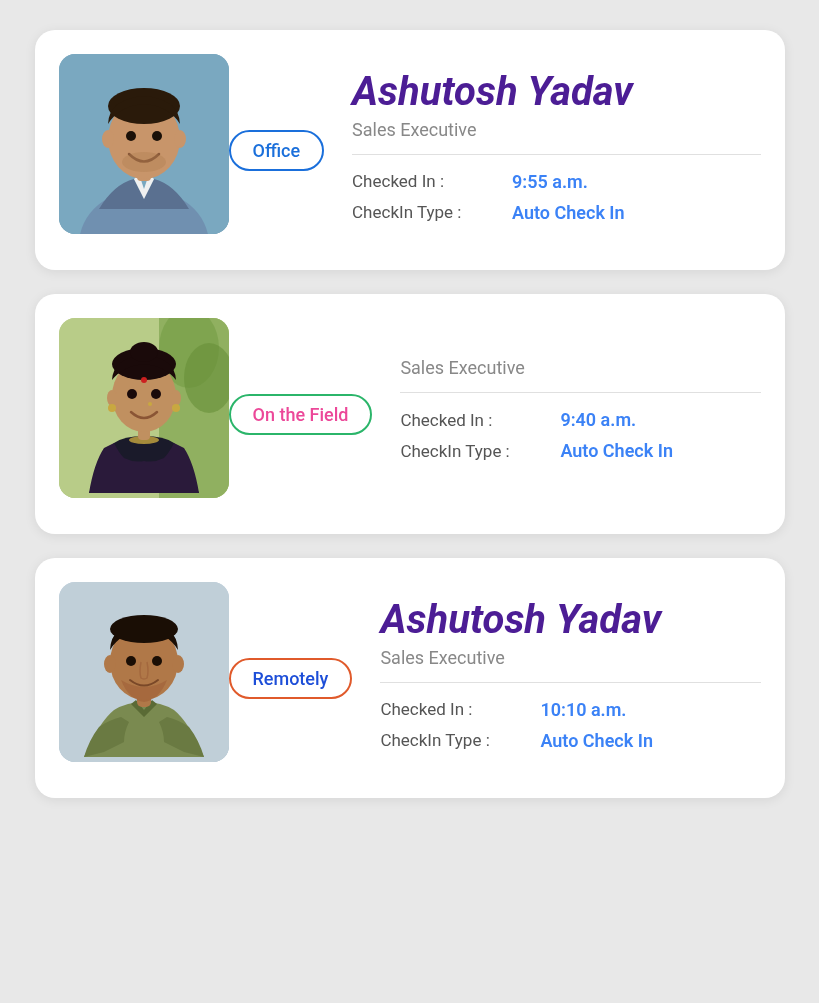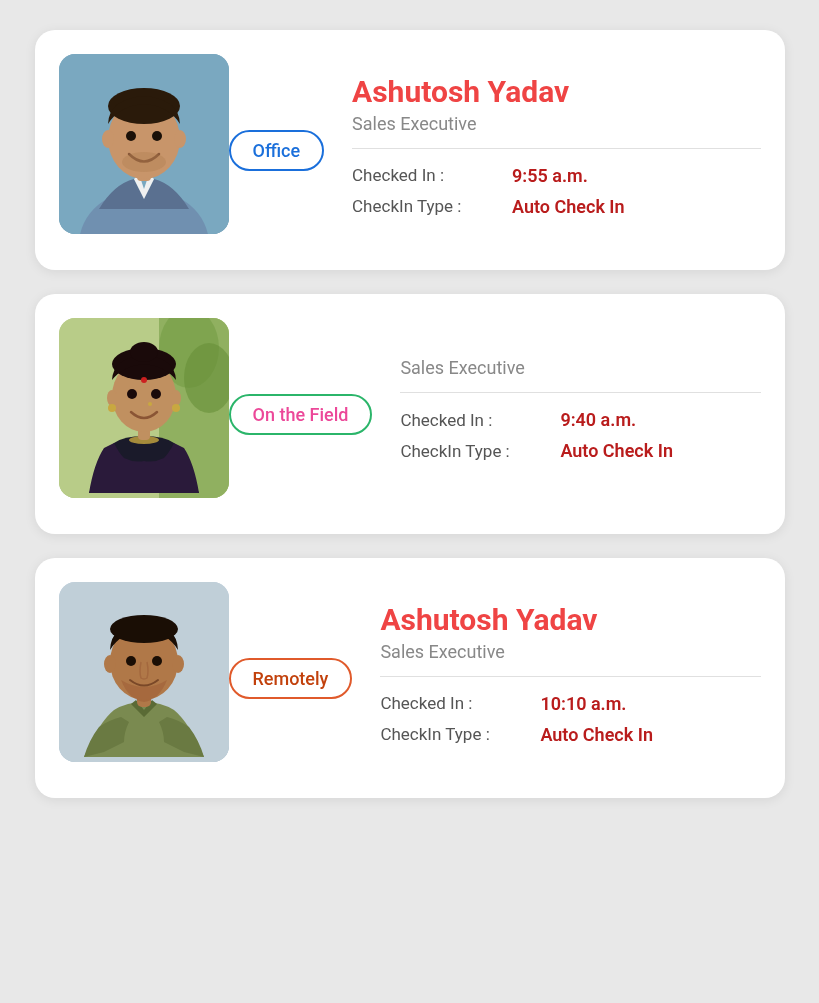--- a/index.html
+++ b/index.html
@@ -69,35 +69,36 @@
       color: #1a6fdb;
     }
 
     .badge-field {
       border-color: #2bb56a;
       color: #ec4899;
     }
 
     .badge-remote {
       border-color: #e05a2b;
-      color: #c2410c;
+      color: #1d4ed8;
     }
 
     .info-col {
       flex: 1;
       display: flex;
       flex-direction: column;
       justify-content: center;
     }
 
     .name {
-      font-size: 30px;
+      font-size: 40px;
       font-weight: 700;
-      color: #ef4444;
+      color: #4c1d95;
       margin-bottom: 4px;
+      font-style: italic;
     }
 
     .role {
       font-size: 18px;
       color: #888;
       margin-bottom: 16px;
       padding-bottom: 14px;
       border-bottom: 1.5px solid #e0e0e0;
     }
 
@@ -108,21 +109,21 @@
     }
 
     .detail-label {
       font-size: 17px;
       color: #555;
       min-width: 160px;
     }
 
     .detail-value {
       font-size: 18px;
-      color: #b91c1c;
+      color: #3b82f6;
       font-weight: 600;
     }
 
     
     .person1-bg { background: linear-gradient(160deg, #8ab4c8 0%, #6090a8 100%); }
     
     .person2-bg { background: linear-gradient(160deg, #c8d8a0 0%, #a0b870 100%); }
     
     .person3-bg { background: linear-gradient(160deg, #c8d8e8 0%, #a0b8c8 100%); }
   </style>

